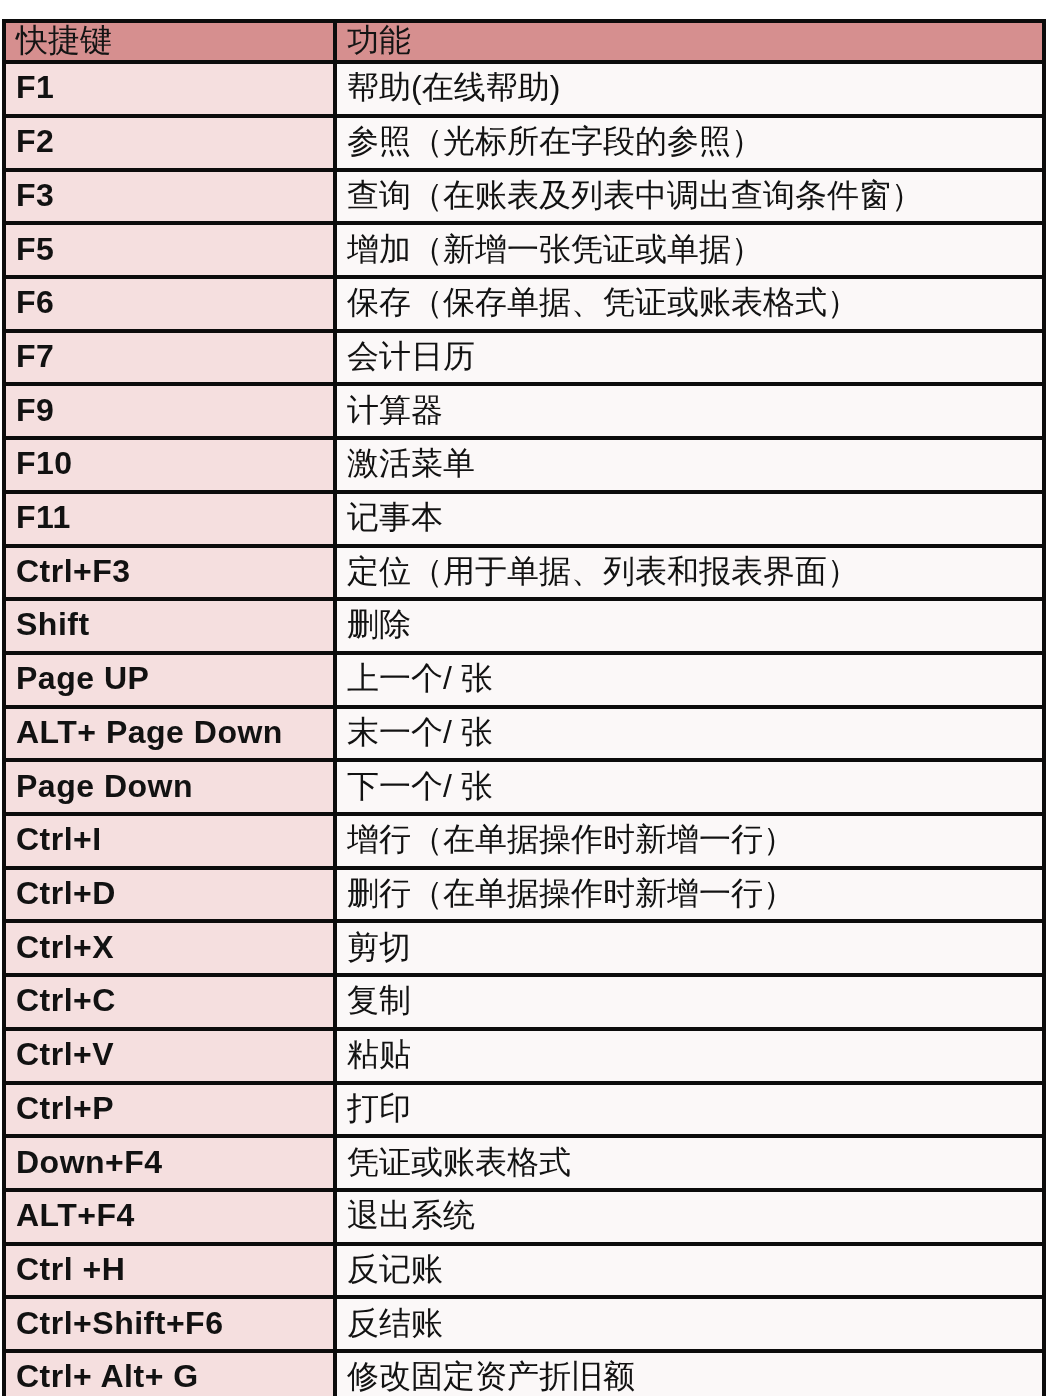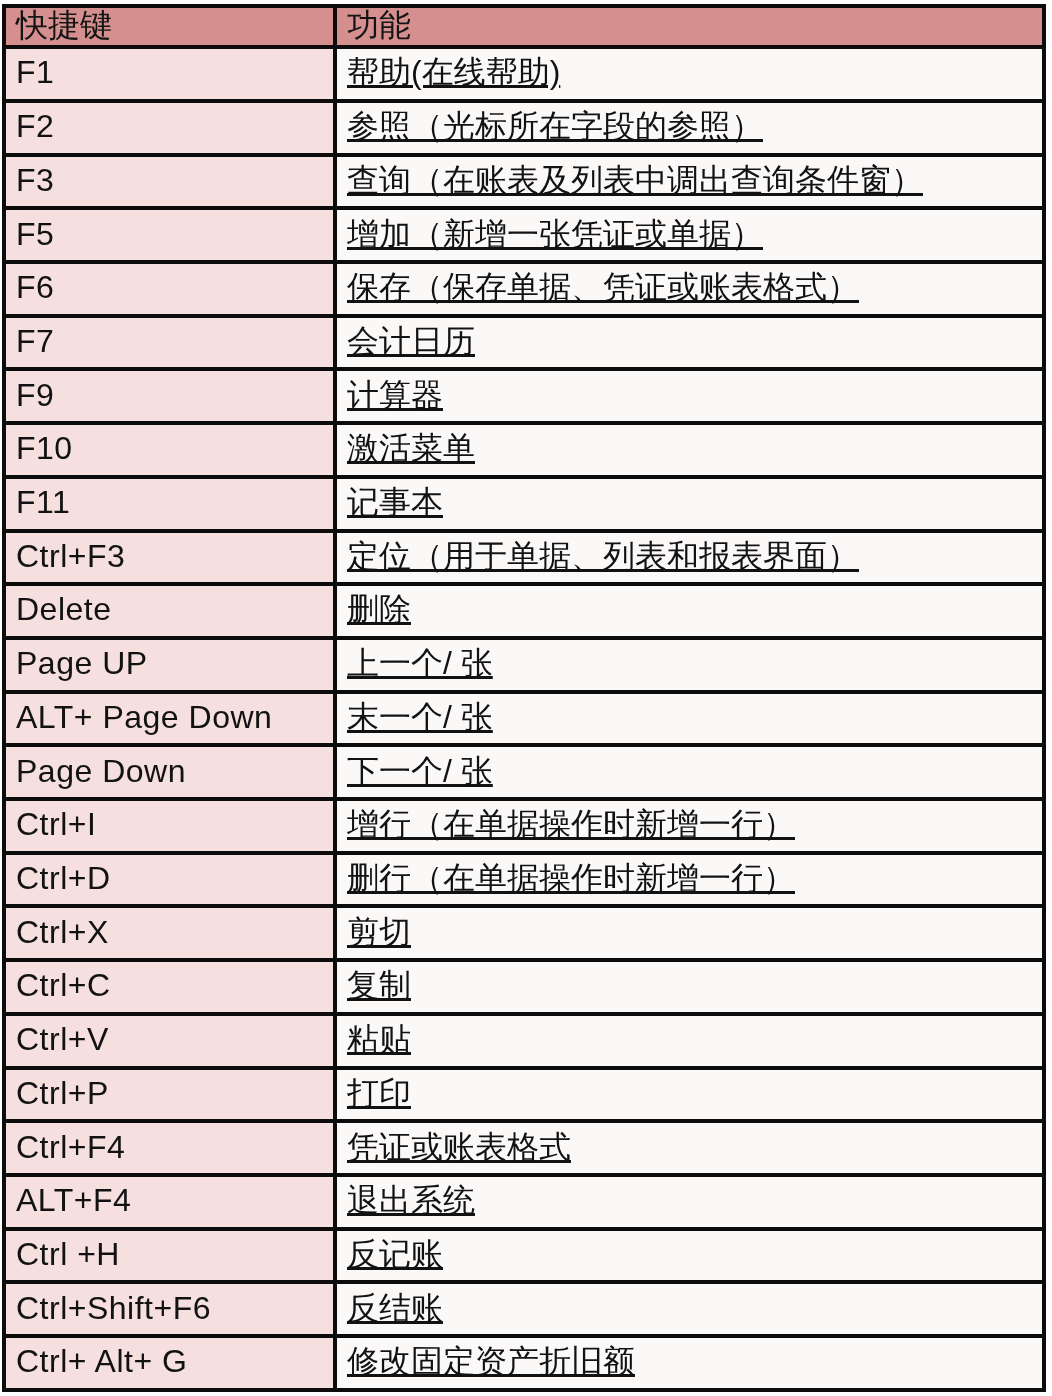--- a/index.html
+++ b/index.html
@@ -14,21 +14,21 @@
   html, body {
     margin: 0;
     padding: 0;
     background: var(--page-bg);
     font-family: "Liberation Sans", "DejaVu Sans", sans-serif;
     color: var(--text-color);
   }
   .page {
     width: 1052px;
     height: 1396px;
-    padding: 4px 6px 4px 2px;
+    padding: 19px 6px 4px 2px;
     background: var(--page-bg);
     overflow: hidden;
   }
   table.shortcut-table {
     border-collapse: collapse;
     table-layout: fixed;
     width: 1044px;
     height: 1388px;
   }
   th, td {
@@ -41,27 +41,26 @@
     font-size: 32px;
     line-height: 1.1;
   }
   th {
     background: var(--header-bg);
     font-weight: normal;
     color: #141414;
   }
   td.key {
     background: var(--key-col-bg);
-    font-weight: normal;
+    font-weight: bold;
     letter-spacing: 0.5px;
   }
   td.func {
     background: var(--func-col-bg);
     font-weight: normal;
-    text-decoration: underline;
   }
   col.c-key { width: 331px; }
 </style>
 </head>
 <body>
 
 <div class="page">
   <table class="shortcut-table">
     <colgroup>
       <col class="c-key">
@@ -108,21 +107,21 @@
         </tr>
         <tr>
           <td class="key">F11</td>
           <td class="func">记事本</td>
         </tr>
         <tr>
           <td class="key">Ctrl+F3</td>
           <td class="func">定位（用于单据、列表和报表界面）</td>
         </tr>
         <tr>
-          <td class="key">Delete</td>
+          <td class="key">Shift</td>
           <td class="func">删除</td>
         </tr>
         <tr>
           <td class="key">Page UP</td>
           <td class="func">上一个/ 张</td>
         </tr>
         <tr>
           <td class="key">ALT+ Page Down</td>
           <td class="func">末一个/ 张</td>
         </tr>
@@ -148,21 +147,21 @@
         </tr>
         <tr>
           <td class="key">Ctrl+V</td>
           <td class="func">粘贴</td>
         </tr>
         <tr>
           <td class="key">Ctrl+P</td>
           <td class="func">打印</td>
         </tr>
         <tr>
-          <td class="key">Ctrl+F4</td>
+          <td class="key">Down+F4</td>
           <td class="func">凭证或账表格式</td>
         </tr>
         <tr>
           <td class="key">ALT+F4</td>
           <td class="func">退出系统</td>
         </tr>
         <tr>
           <td class="key">Ctrl +H</td>
           <td class="func">反记账</td>
         </tr>

